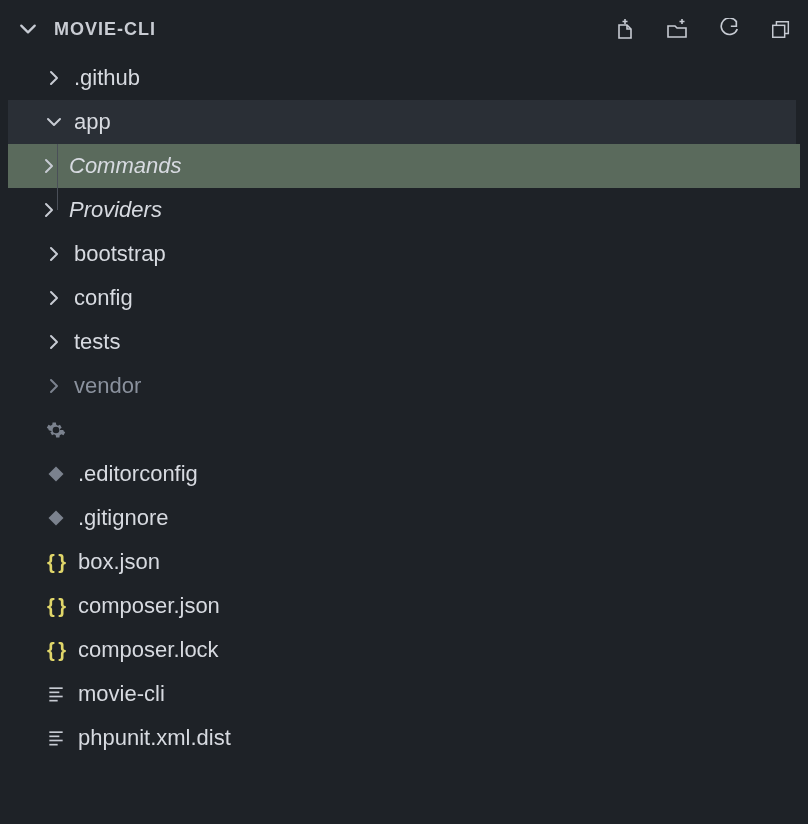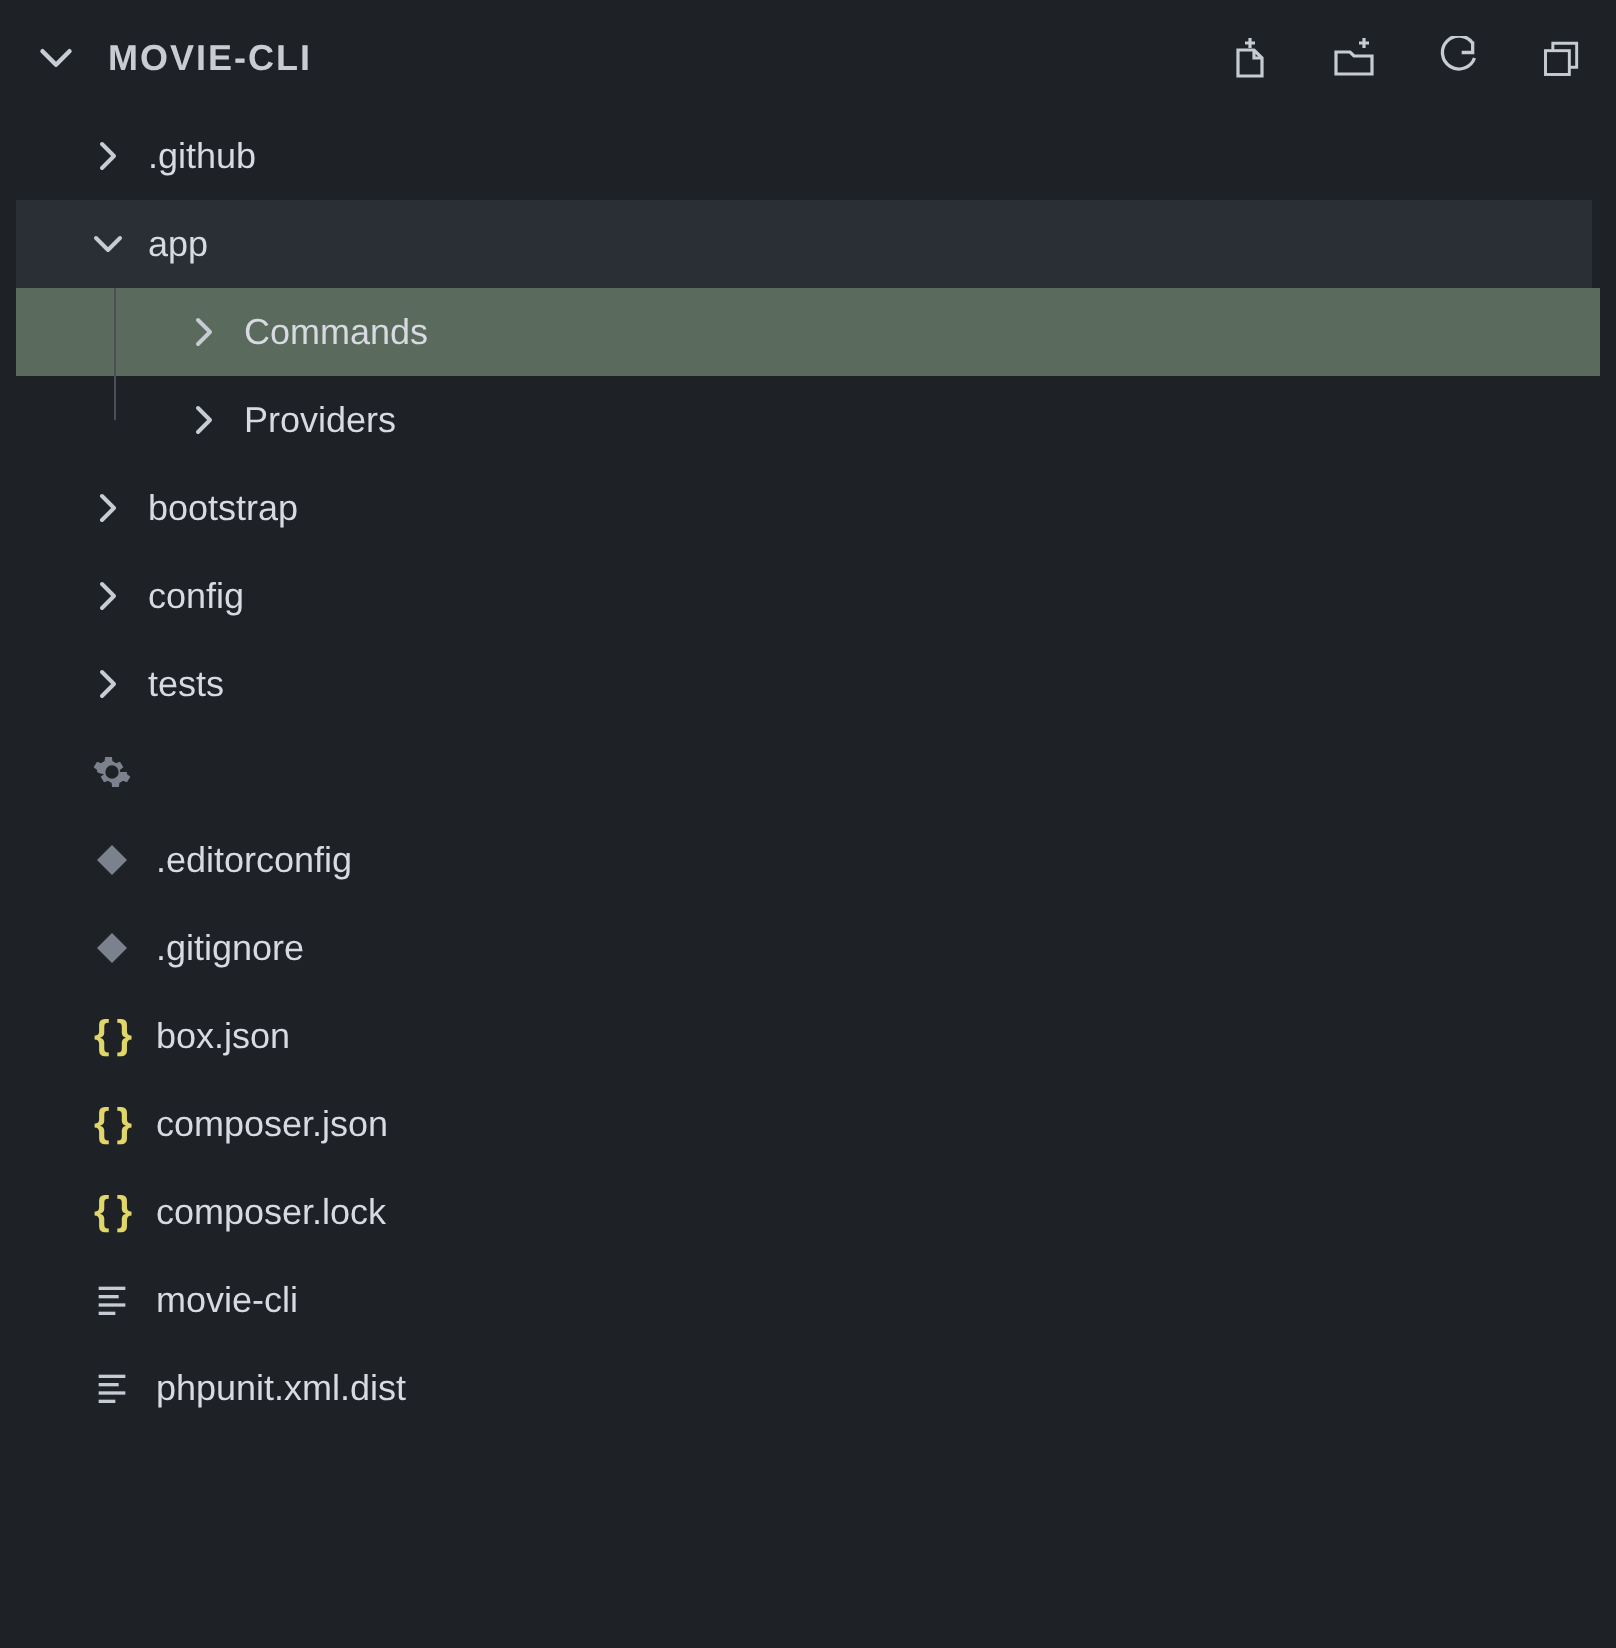--- a/index.html
+++ b/index.html
@@ -62,21 +62,21 @@
   }
   .row.expanded-parent {
     background: #2a2f36;
     margin-right: 12px;
   }
   .row.selected {
     background: #5a6a5c;
     margin-right: 8px;
   }
   .indent-0 { padding-left: 36px; }
-  .indent-1 { padding-left: 84px; }
+  .indent-1 { padding-left: 31px; font-style: italic; }
   .chevron {
     width: 20px;
     height: 20px;
     margin-right: 10px;
     display: flex;
     align-items: center;
     justify-content: center;
     color: #c7cbd3;
     flex-shrink: 0;
   }
@@ -85,21 +85,21 @@
   .icon {
     width: 24px;
     height: 24px;
     margin-right: 10px;
     display: flex;
     align-items: center;
     justify-content: center;
     flex-shrink: 0;
   }
   .label {
-    font-size: 18px;
+    font-size: 22px;
     color: #d7dae0;
   }
   .label.muted { color: #8a919d; }
   .icon.gear { color: #7b828e; }
   .icon.diamond { color: #7b828e; }
   .icon.json { color: #e0d66a; font-weight: 700; font-size: 20px; letter-spacing: -1px;}
   .icon.lines { color: #c7cbd3; }
   .icon.info { color: #6fb2e0; }
   .guide {
     position: absolute;
@@ -207,20 +207,28 @@
       </div>
       <div class="row indent-0">
         <span class="chevron">
           <svg width="16" height="16" viewBox="0 0 16 16">
             <path d="M5 2 L11 8 L5 14" stroke="currentColor" stroke-width="2" fill="none" stroke-linecap="round" stroke-linejoin="round"></path>
           </svg>
         </span>
         <span class="label">tests</span>
       </div>
       <div class="row indent-0">
+        <span class="chevron muted">
+          <svg width="16" height="16" viewBox="0 0 16 16">
+            <path d="M5 2 L11 8 L5 14" stroke="currentColor" stroke-width="2" fill="none" stroke-linecap="round" stroke-linejoin="round"></path>
+          </svg>
+        </span>
+        <span class="label muted">vendor</span>
+      </div>
+      <div class="row indent-0">
         <span class="icon gear">
           <svg width="20" height="20" viewBox="0 0 24 24" fill="currentColor">
             <path d="M12 8a4 4 0 100 8 4 4 0 000-8zm9 4a7 7 0 01-.1 1.2l2.1 1.6-2 3.4-2.5-1a7 7 0 01-2 1.2l-.4 2.6h-4l-.4-2.6a7 7 0 01-2-1.2l-2.5 1-2-3.4 2.1-1.6A7 7 0 013 12a7 7 0 01.1-1.2L1 9.2l2-3.4 2.5 1a7 7 0 012-1.2L7.9 3h4l.4 2.6a7 7 0 012 1.2l2.5-1 2 3.4-2.1 1.6c.1.4.1.8.1 1.2z"></path>
           </svg>
         </span>
       </div>
       <div class="row indent-0">
         <span class="icon diamond">
           <svg width="18" height="18" viewBox="0 0 24 24" fill="currentColor">
             <path d="M12 2 L22 12 L12 22 L2 12 Z"></path>

